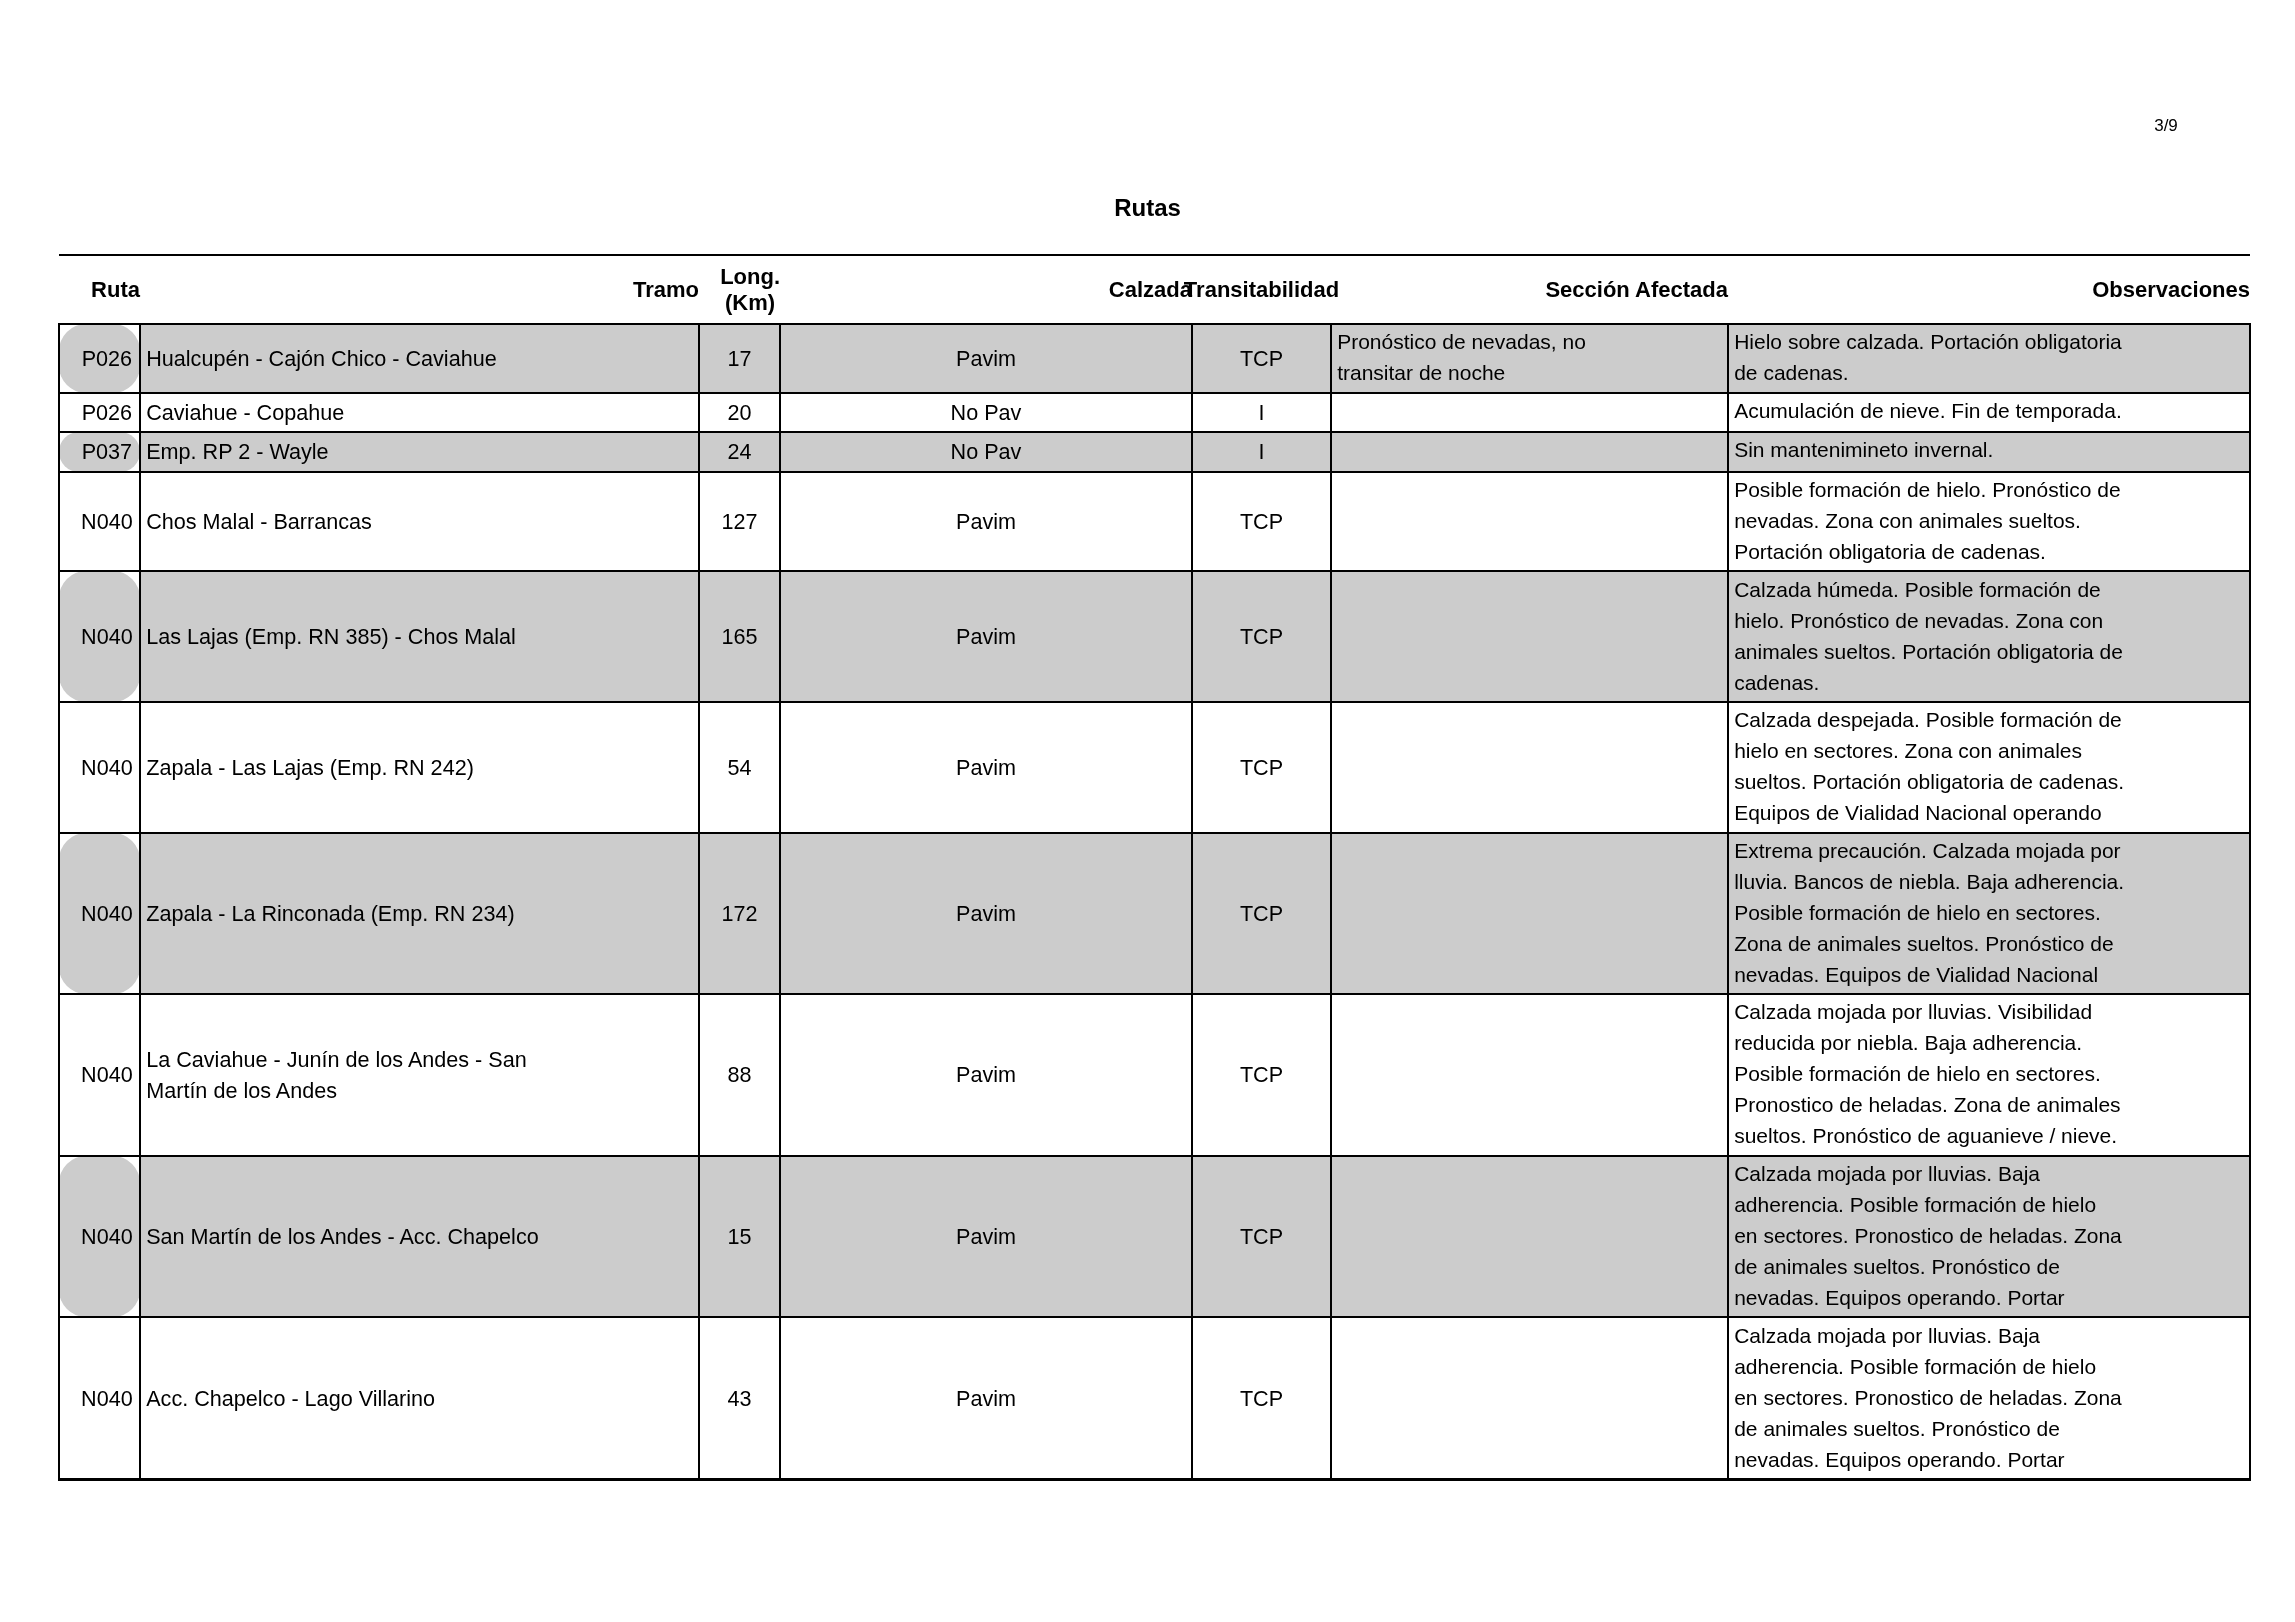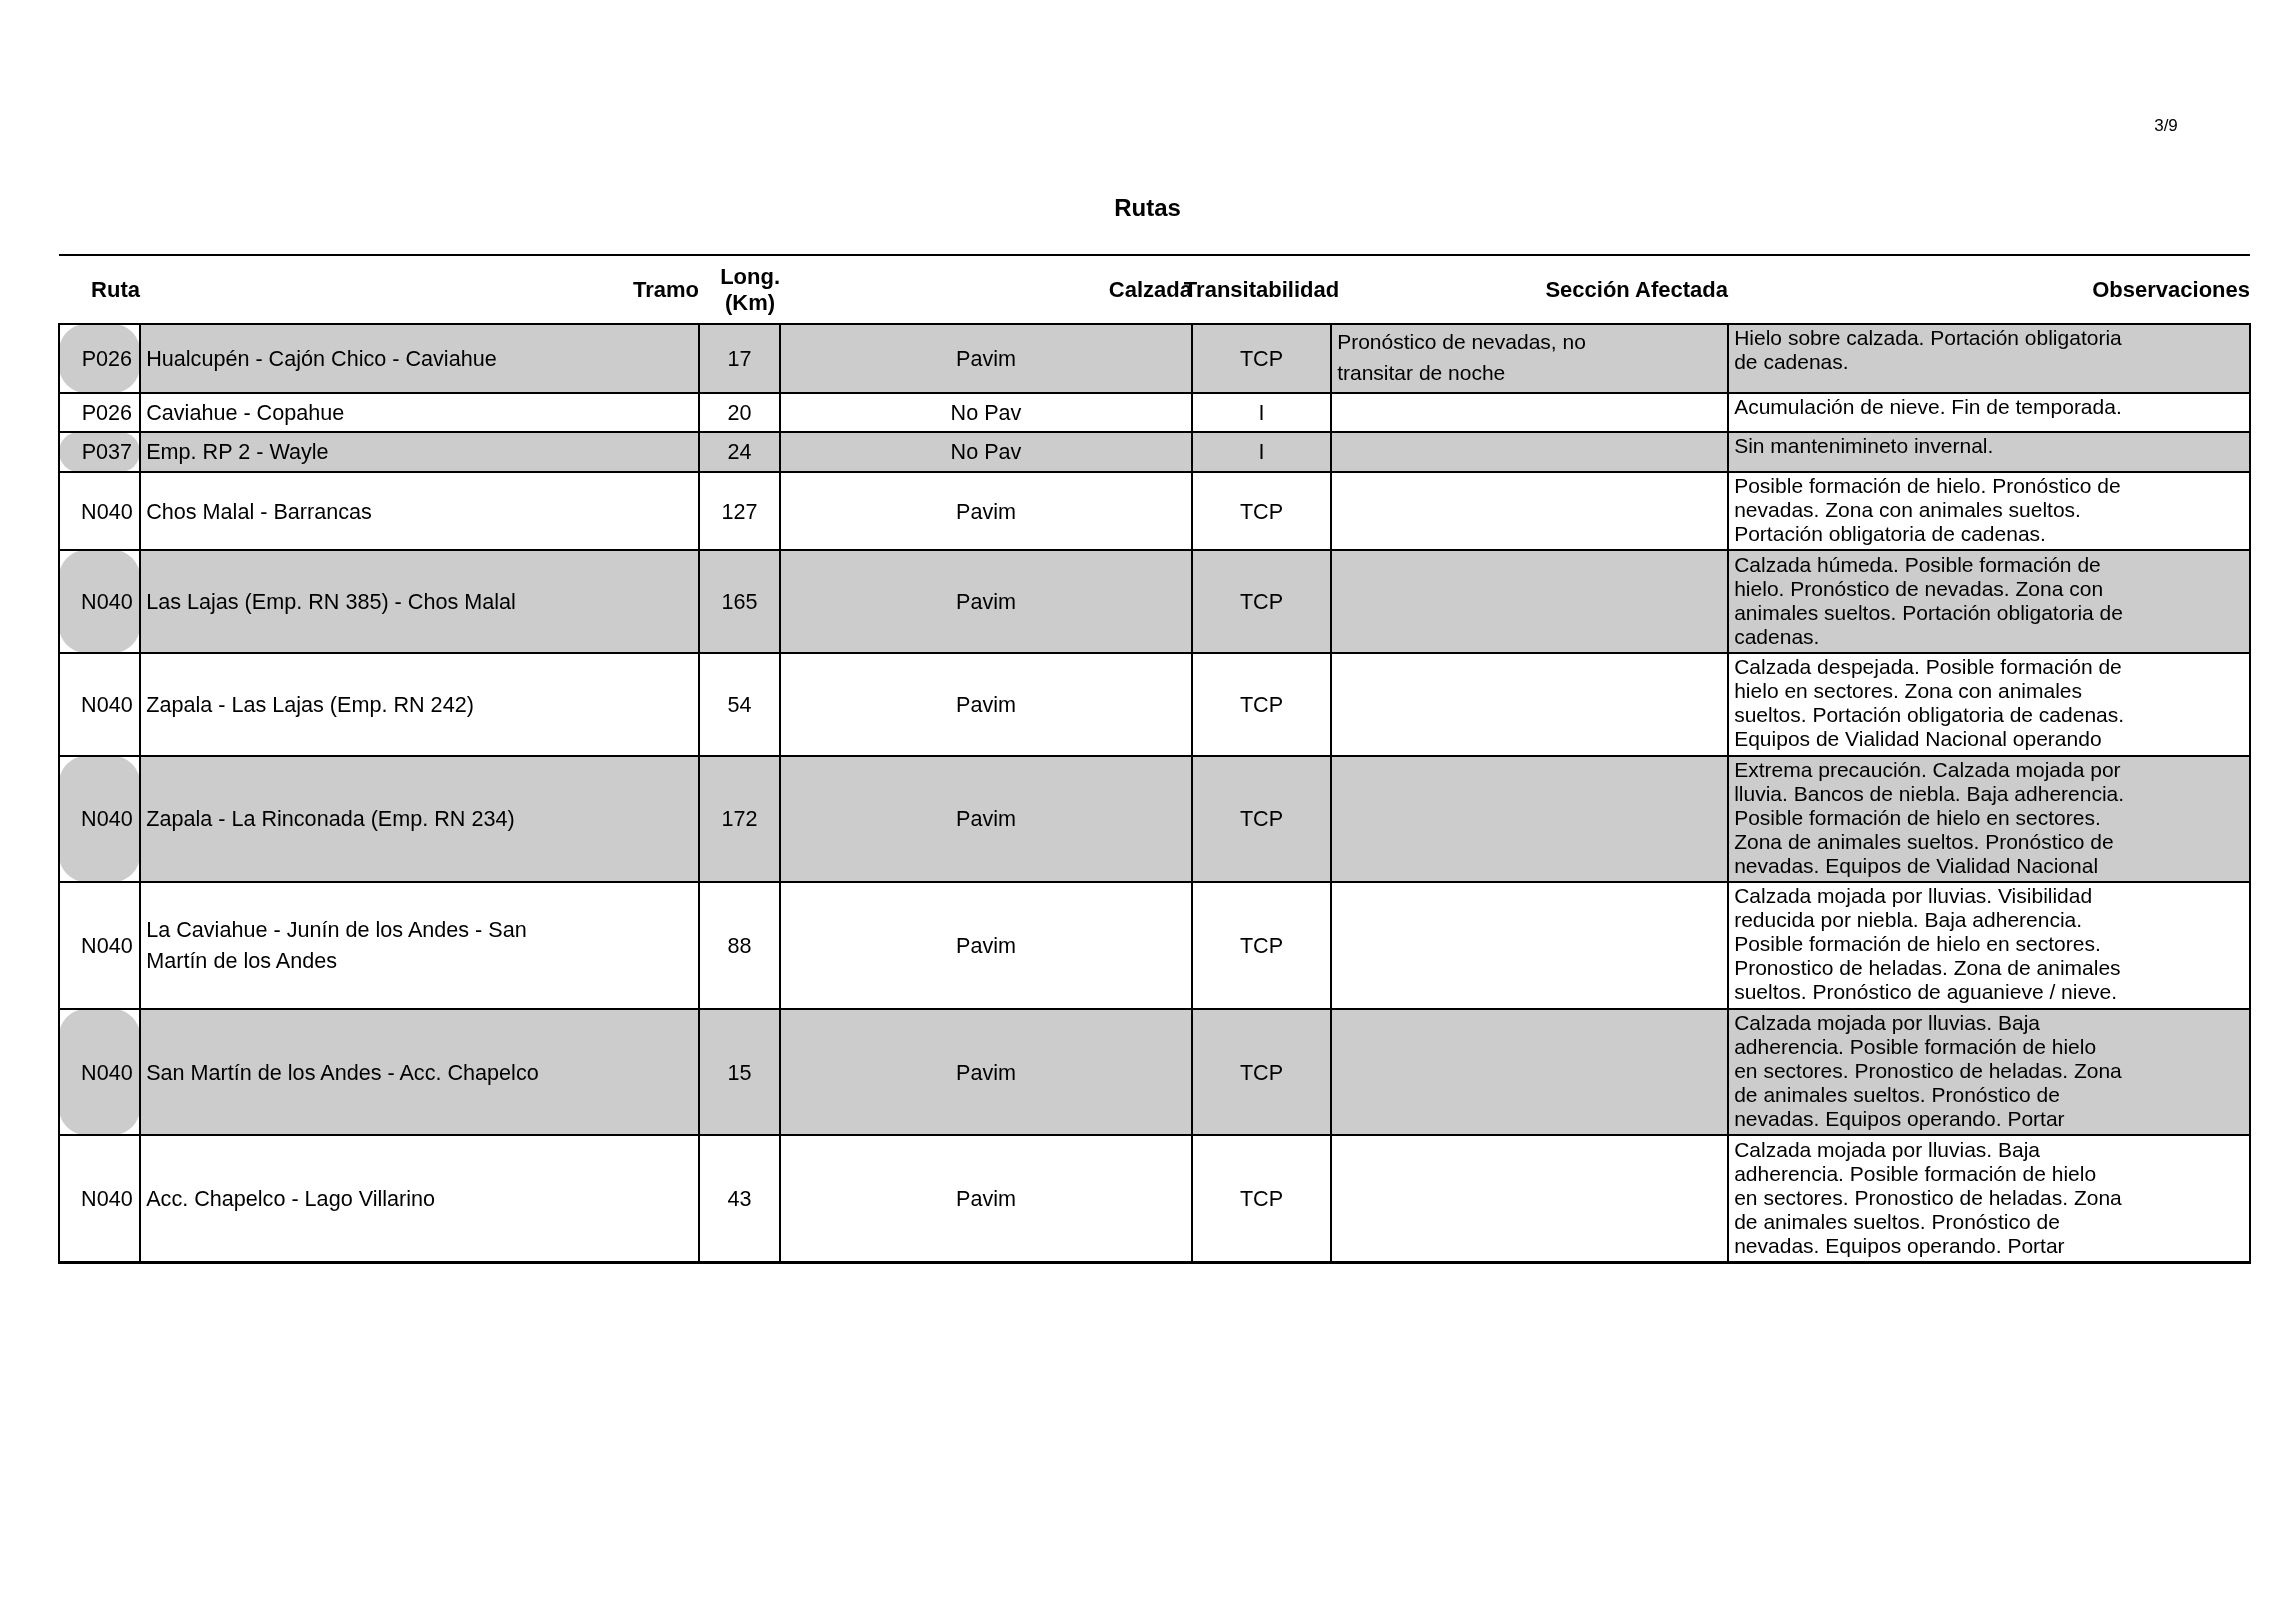--- a/index.html
+++ b/index.html
@@ -55,21 +55,21 @@
   }
   tbody tr:last-child td { border-bottom-width: 3.9px; }
   tr.shaded td { background: #cccccc; }
 
   td.c-ruta    { text-align: center; padding-left: 16px; padding-right: 1.3px; border-radius: 27px; }
   td.c-tramo   { text-align: left; }
   td.c-long    { text-align: center; }
   td.c-calzada { text-align: center; }
   td.c-transit { text-align: center; }
   td.c-seccion { text-align: left; vertical-align: top; font-size: 21px; line-height: 31px; padding-top: 1.3px; }
-  td.c-obs     { text-align: left; vertical-align: top; font-size: 21px; line-height: 24px; padding-top: 1.3px; }
+  td.c-obs     { text-align: left; vertical-align: top; font-size: 21px; line-height: 31px; padding-top: 1.3px; }
 </style>
 </head>
 <body>
 
 <div id="page">
 
   <div class="doc-title">
   </div>
 
   <div class="page-number">3/9</div>

